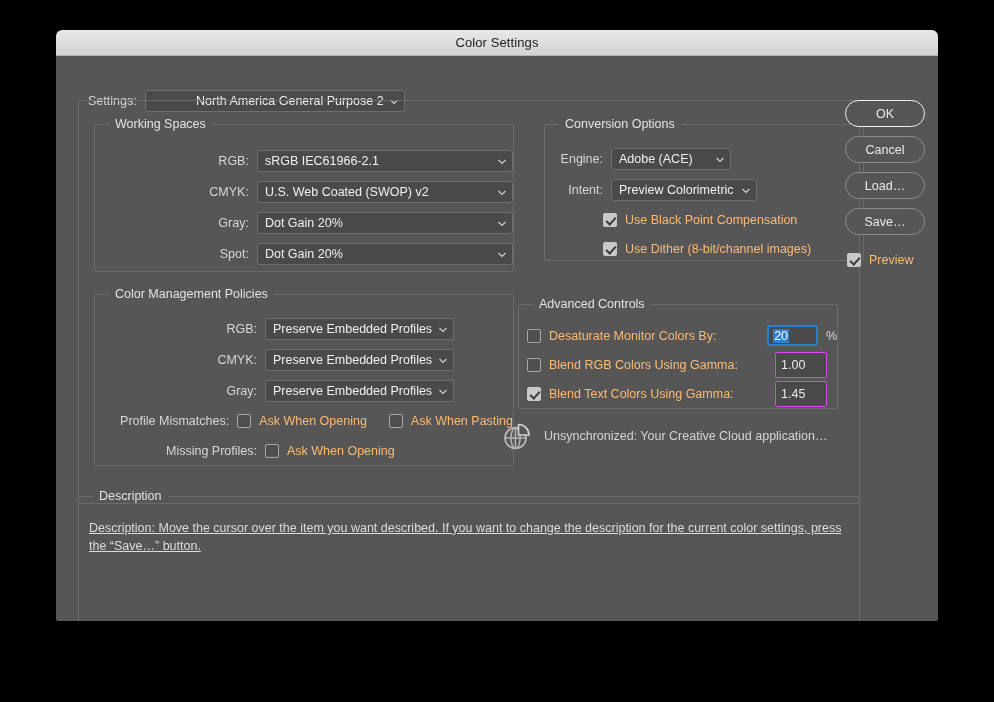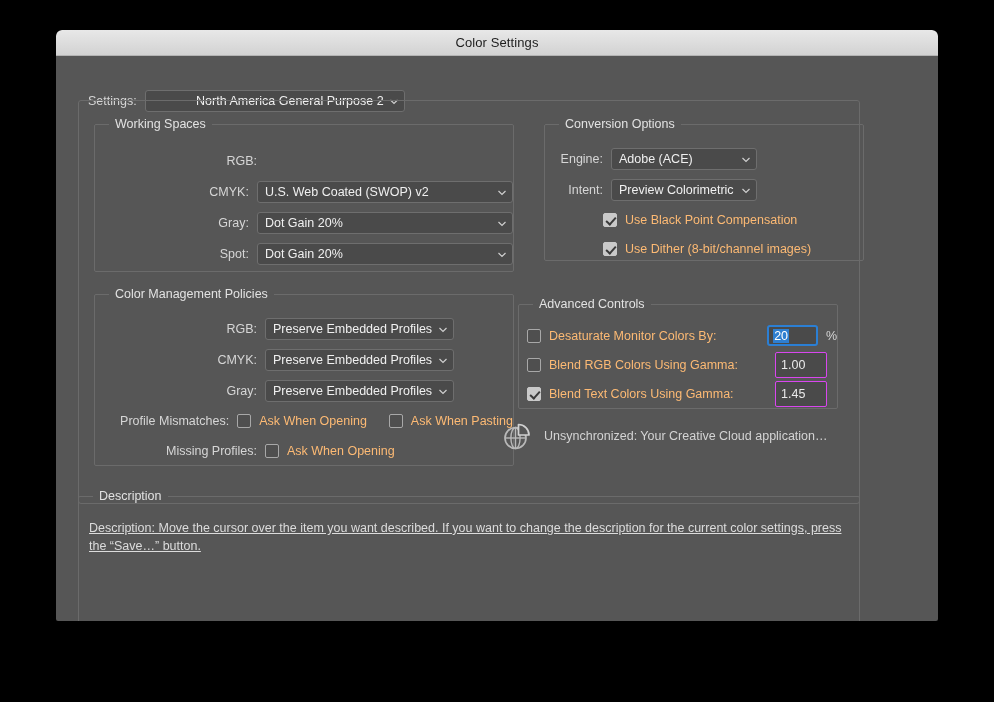--- a/index.html
+++ b/index.html
@@ -191,20 +191,28 @@
     </div>
 
     <div class="fieldset" style="left:22px; top:44px; width:782px; height:404px; border-radius:3px;"></div>
 
     <div class="fieldset" style="left:38px; top:68px; width:420px; height:148px;">
       <span class="legend">Working Spaces</span>
 
       <div style="position:absolute; left:0; top:20px; width:100%;">
         <div style="display:flex; align-items:center; height:31px;">
           <span class="lbl" style="width:170px; text-align:right; padding-right:8px;">RGB:</span>
+          <div class="select" style="width:268px;">
+            <span>sRGB IEC61966-2.1</span>
+            <span class="chev">
+              <svg viewBox="0 0 10 10" width="10" height="10">
+                  <path d="M1.5 3.5 L5 7 L8.5 3.5" fill="none" stroke="#cfcfcf" stroke-width="1.2"></path>
+                </svg>
+            </span>
+          </div>
         </div>
         <div style="display:flex; align-items:center; height:31px;">
           <span class="lbl" style="width:170px; text-align:right; padding-right:8px;">CMYK:</span>
           <div class="select" style="width:268px;align-items:center;">
             <span>U.S. Web Coated (SWOP) v2</span>
             <span class="chev">
               <svg viewBox="0 0 10 10" width="10" height="10">
                   <path d="M1.5 3.5 L5 7 L8.5 3.5" fill="none" stroke="#cfcfcf" stroke-width="1.2"></path>
                 </svg>
             </span>
@@ -294,21 +302,21 @@
         </div>
       </div>
     </div>
 
     <div class="fieldset" style="left:488px; top:68px; width:320px; height:137px;">
       <span class="legend">Conversion Options</span>
 
       <div style="position:absolute; left:0; top:18px; width:100%;">
         <div style="display:flex; align-items:center; height:31px;">
           <span class="lbl" style="width:66px; text-align:right; padding-right:8px;">Engine:</span>
-          <div class="select" style="width:146px;">
+          <div class="select" style="width:120px;">
             <span>Adobe (ACE)</span>
             <span class="chev">
               <svg viewBox="0 0 10 10" width="10" height="10">
                   <path d="M1.5 3.5 L5 7 L8.5 3.5" fill="none" stroke="#cfcfcf" stroke-width="1.2"></path>
                 </svg>
             </span>
           </div>
         </div>
         <div style="display:flex; align-items:center; height:31px;">
           <span class="lbl" style="width:66px; text-align:right; padding-right:8px;">Intent:</span>
@@ -386,15 +394,25 @@
         </svg>
       </span>
       <span class="stxt">Unsynchronized: Your Creative Cloud application…</span>
     </div>
 
     <div class="fieldset" id="descbox" style="left:22px; top:440px; width:782px; height:142px;">
       <span class="legend">Description</span>
       <div id="desctext">Description:  Move the cursor over the item you want described.  If you want to change the description for the current color settings, press the “Save…” button.</div>
     </div>
 
+    <div style="position:absolute; left:789px; top:44px; display:flex; flex-direction:column; gap:9px;">
+      <div class="pbtn default">OK</div>
+      <div class="pbtn">Cancel</div>
+      <div class="pbtn">Load…</div>
+      <div class="pbtn">Save…</div>
+      <div class="cb" style="margin-top:9px; margin-left:2px;">
+        <span class="box on"></span>
+        <span class="txt">Preview</span>
+      </div>
+    </div>
 
   </div>
 </div>
 
 </body></html>

